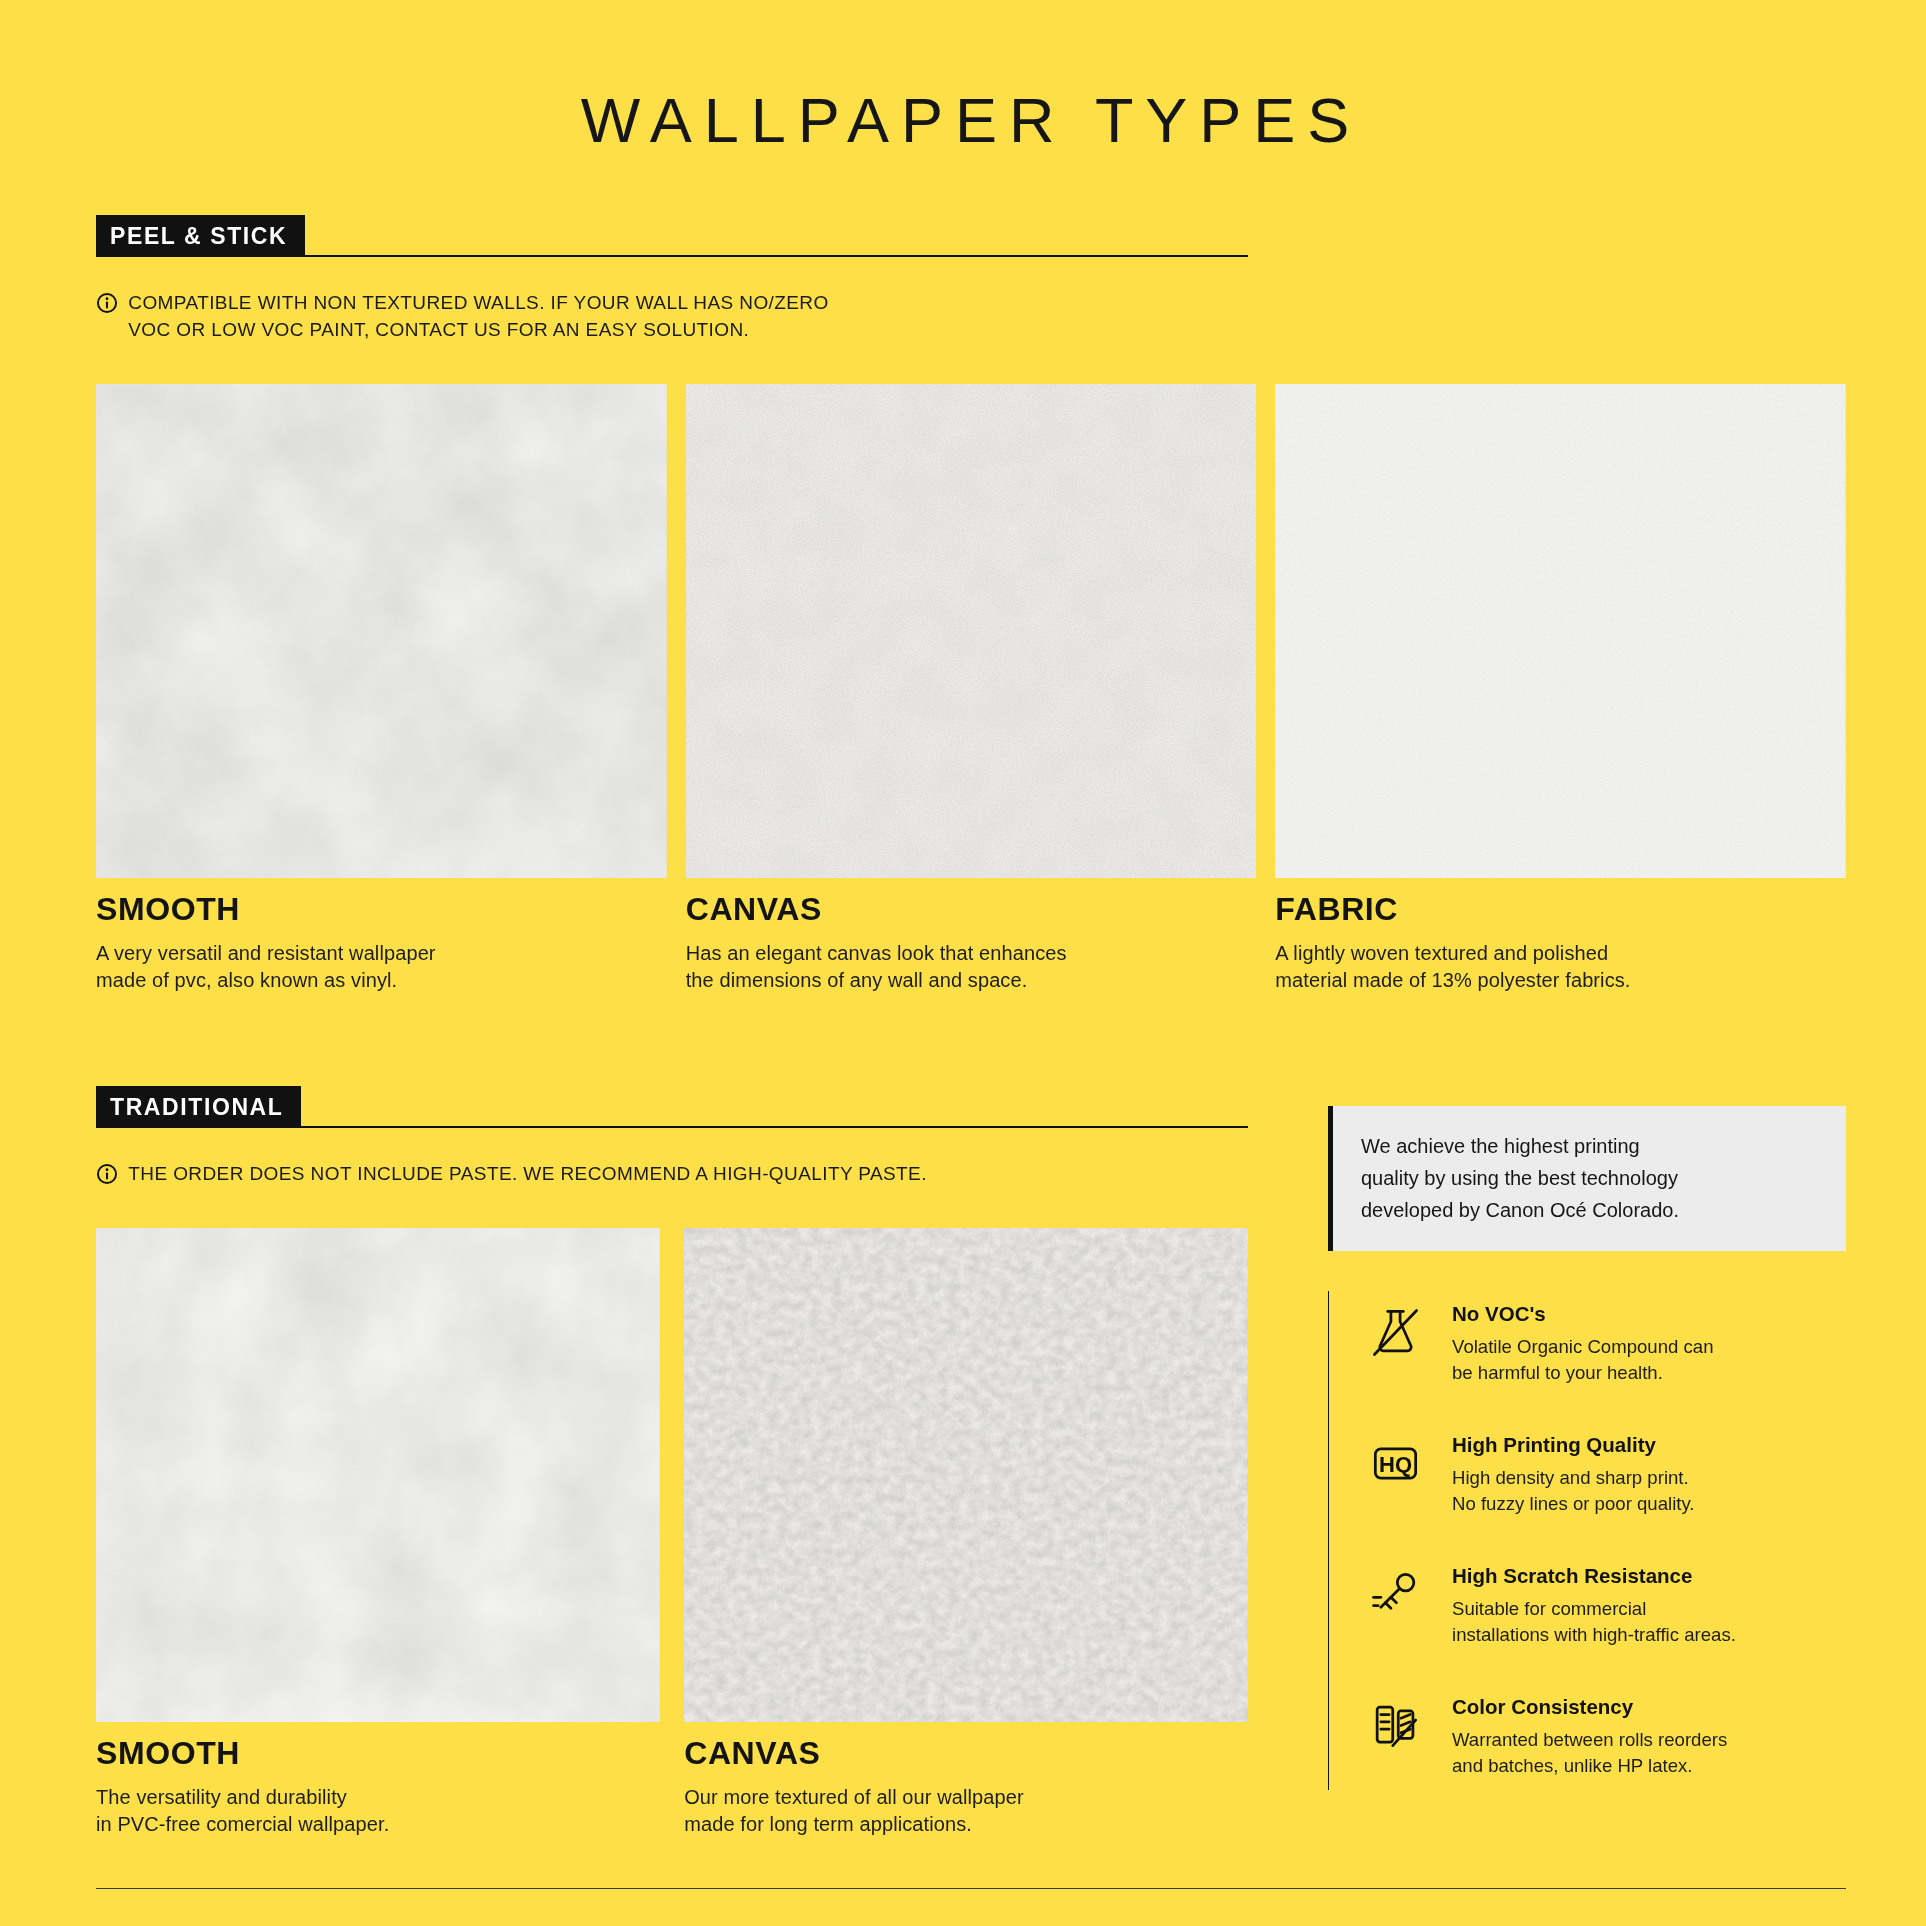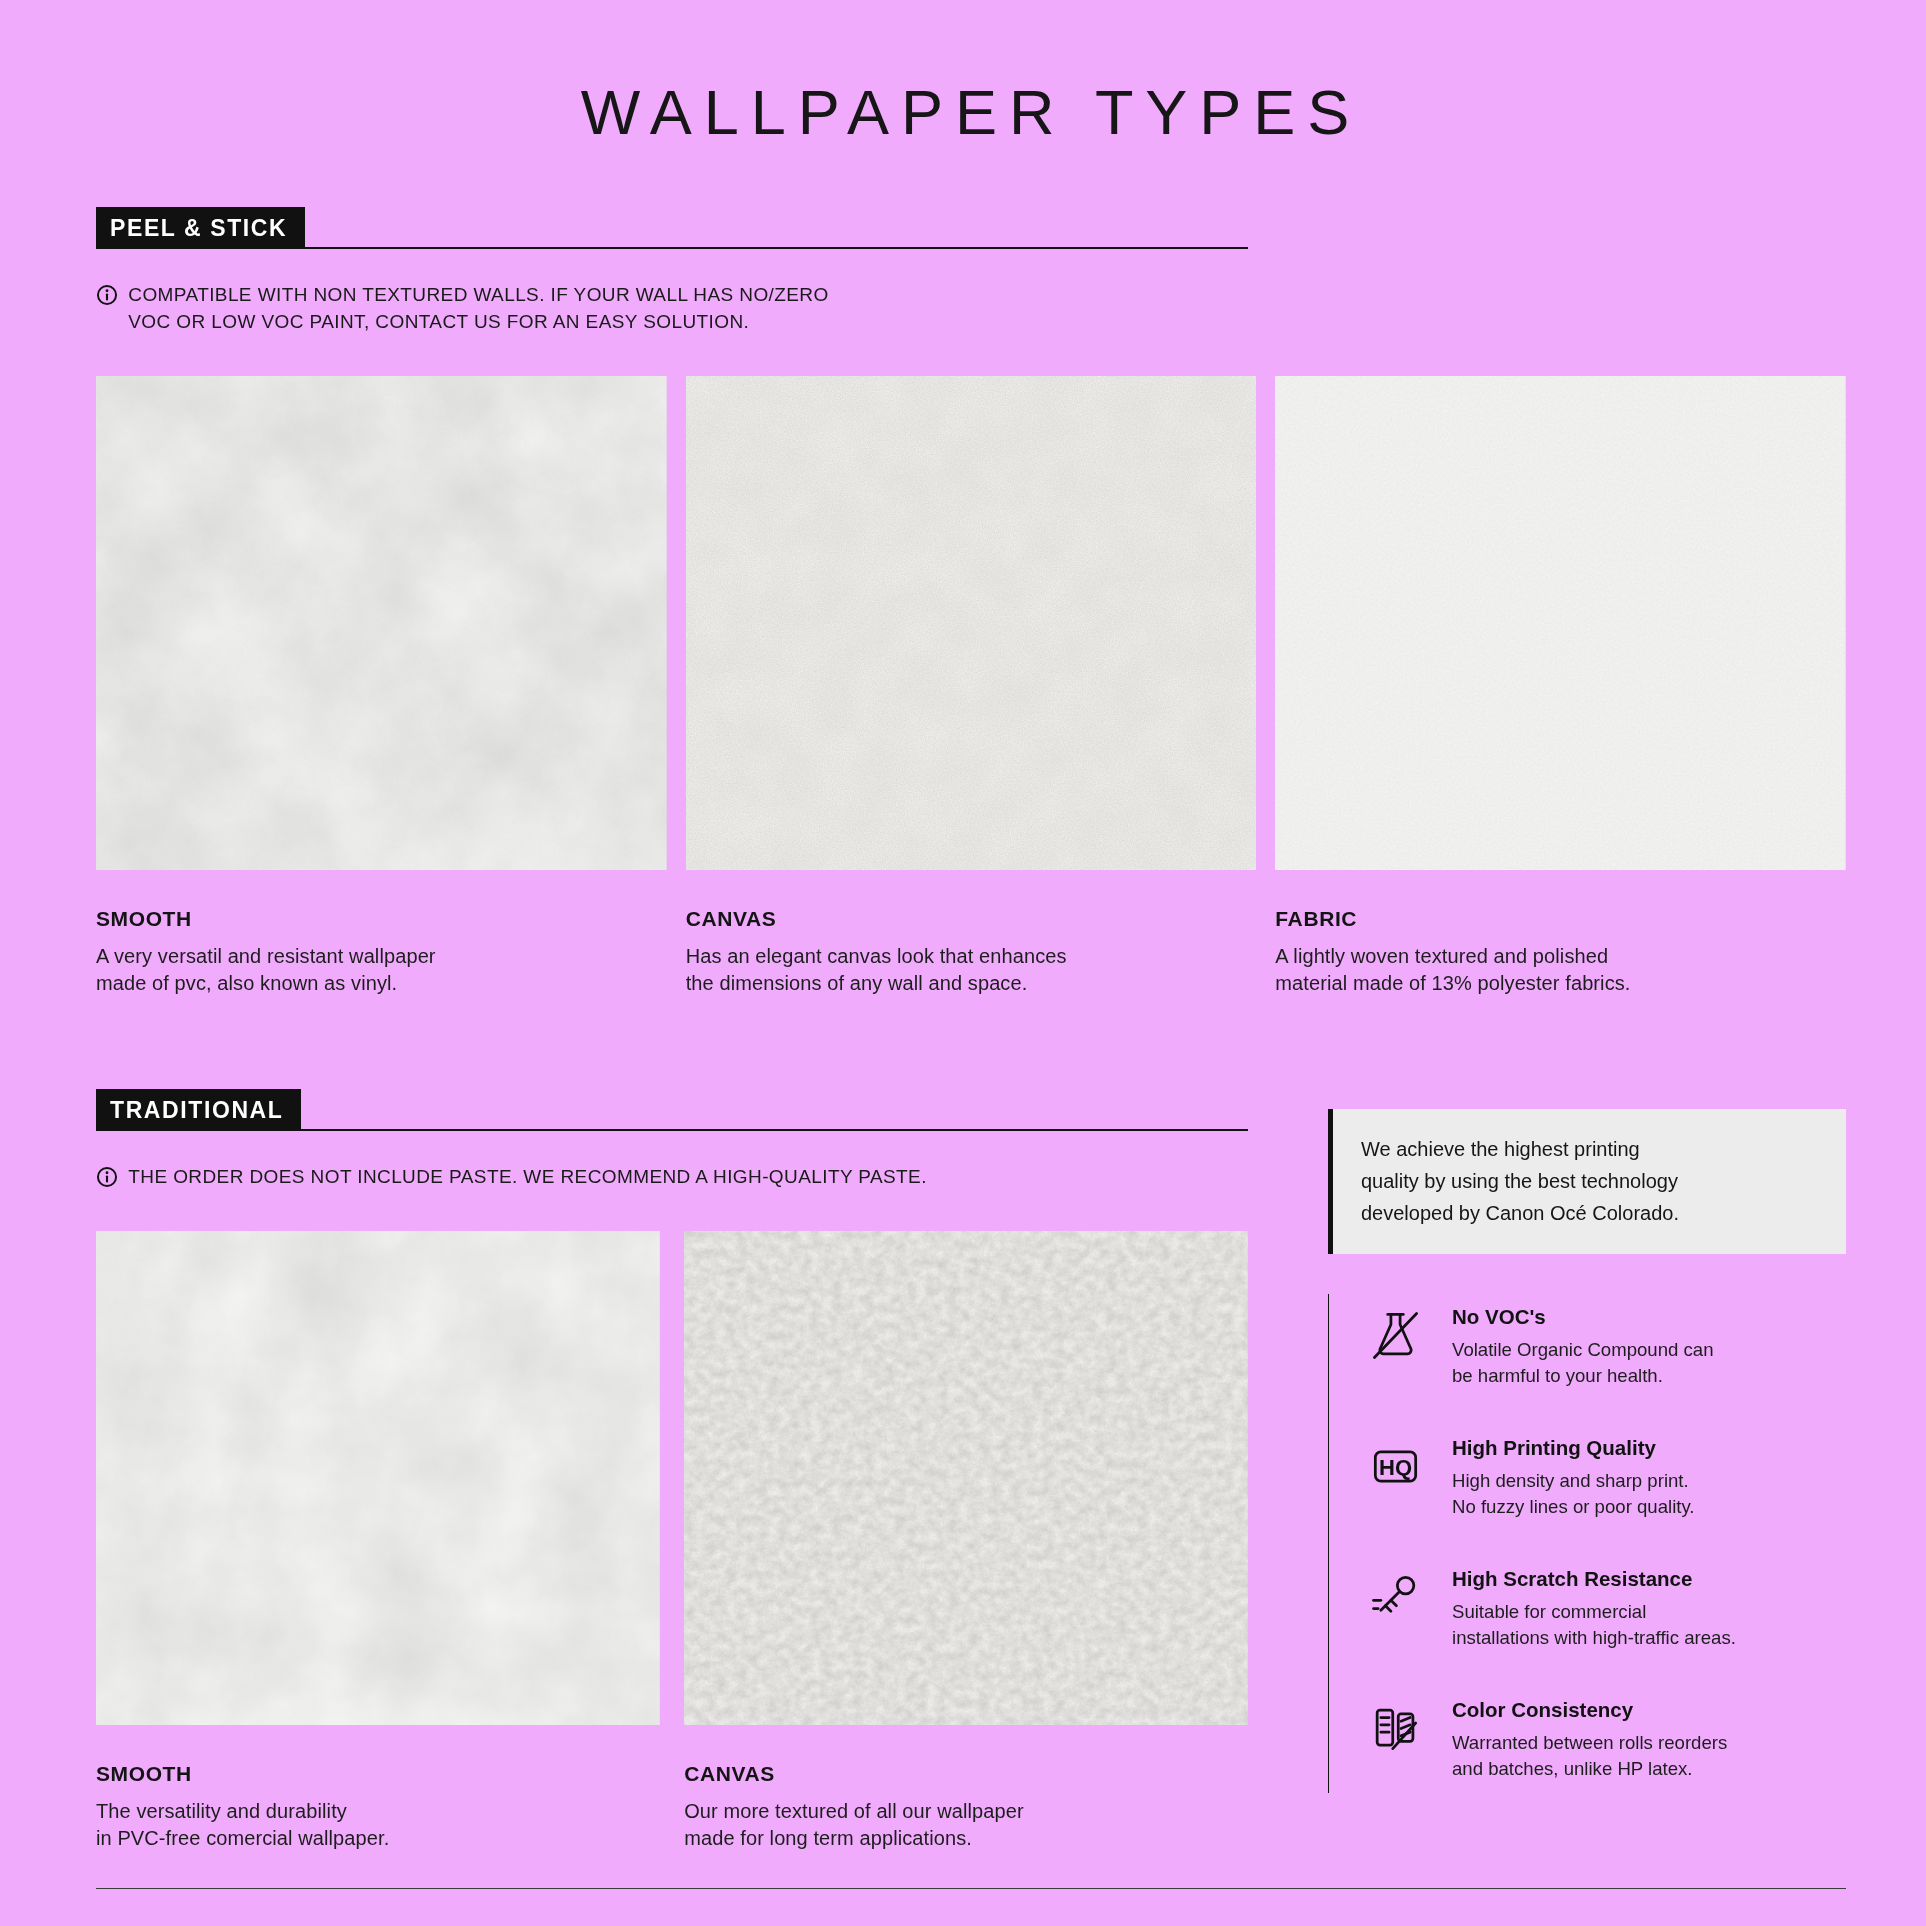--- a/index.html
+++ b/index.html
@@ -1,24 +1,24 @@
 <!DOCTYPE html>
 <html style="font-size:10.3px"><head>
 <meta charset="utf-8">
 <style>
   html, body { margin: 0; padding: 0; background: #ffffff; }
   .page {
     width: 1926px; height: 1926px;
-    background: #f0abfc;
+    background: #fde047;
     font-family: "Liberation Sans", sans-serif;
     color: #111111;
     position: relative;
     overflow: hidden;
     box-sizing: border-box;
-    padding: 0 80px 0 96px;
+    padding: 8px 80px 0 96px;
   }
   .title {
     text-align: center;
     padding-top: 76px;
     font-size: 63px;
     font-weight: 500;
     letter-spacing: 0.19em;
     color: #161616;
   }
   .section-head { display: flex; align-items: flex-end; margin-top: 59px; width: 1152px; }
@@ -35,21 +35,21 @@
     font-size: 19px; letter-spacing: 0.4px; line-height: 1.42;
     color: #1a1a1a; white-space: pre-line;
   }
   .info-icon { flex: 0 0 22px; margin-top: 1.3px; }
 
   .grid3 { display: flex; gap: 19px; margin-top: 40px; width: 1750px; }
   .grid2 { display: flex; gap: 24.4px; margin-top: 40px; }
   .col { flex: 1; min-width: 0; }
   .swatch { height: 494px; overflow: hidden; }
   .swatch svg { display: block; width: 100%; height: 100%; }
-  .swatch-name { margin-top: 37px; font-size: 21px; font-weight: 700; letter-spacing: 0.6px; color: #141414; }
+  .swatch-name { margin-top: 13px; font-size: 32px; font-weight: 700; letter-spacing: 0.6px; color: #141414; }
   .swatch-desc { margin-top: 11.6px; font-size: 20px; line-height: 1.33; color: #1d1d1d; white-space: pre-line; letter-spacing: 0.1px; }
 
   .lower { display: flex; margin-top: 81px; }
   .lower-left { width: 1152px; flex: 0 0 1152px; }
   .aside { flex: 1; margin-left: 80px; padding-top: 32px; }
   .callout {
     background: #ececec;
     border-left: 5.1px solid #111111;
     padding: 24.4px 23px 24.4px 28px;
     font-size: 20px; line-height: 1.6; color: #161616;

